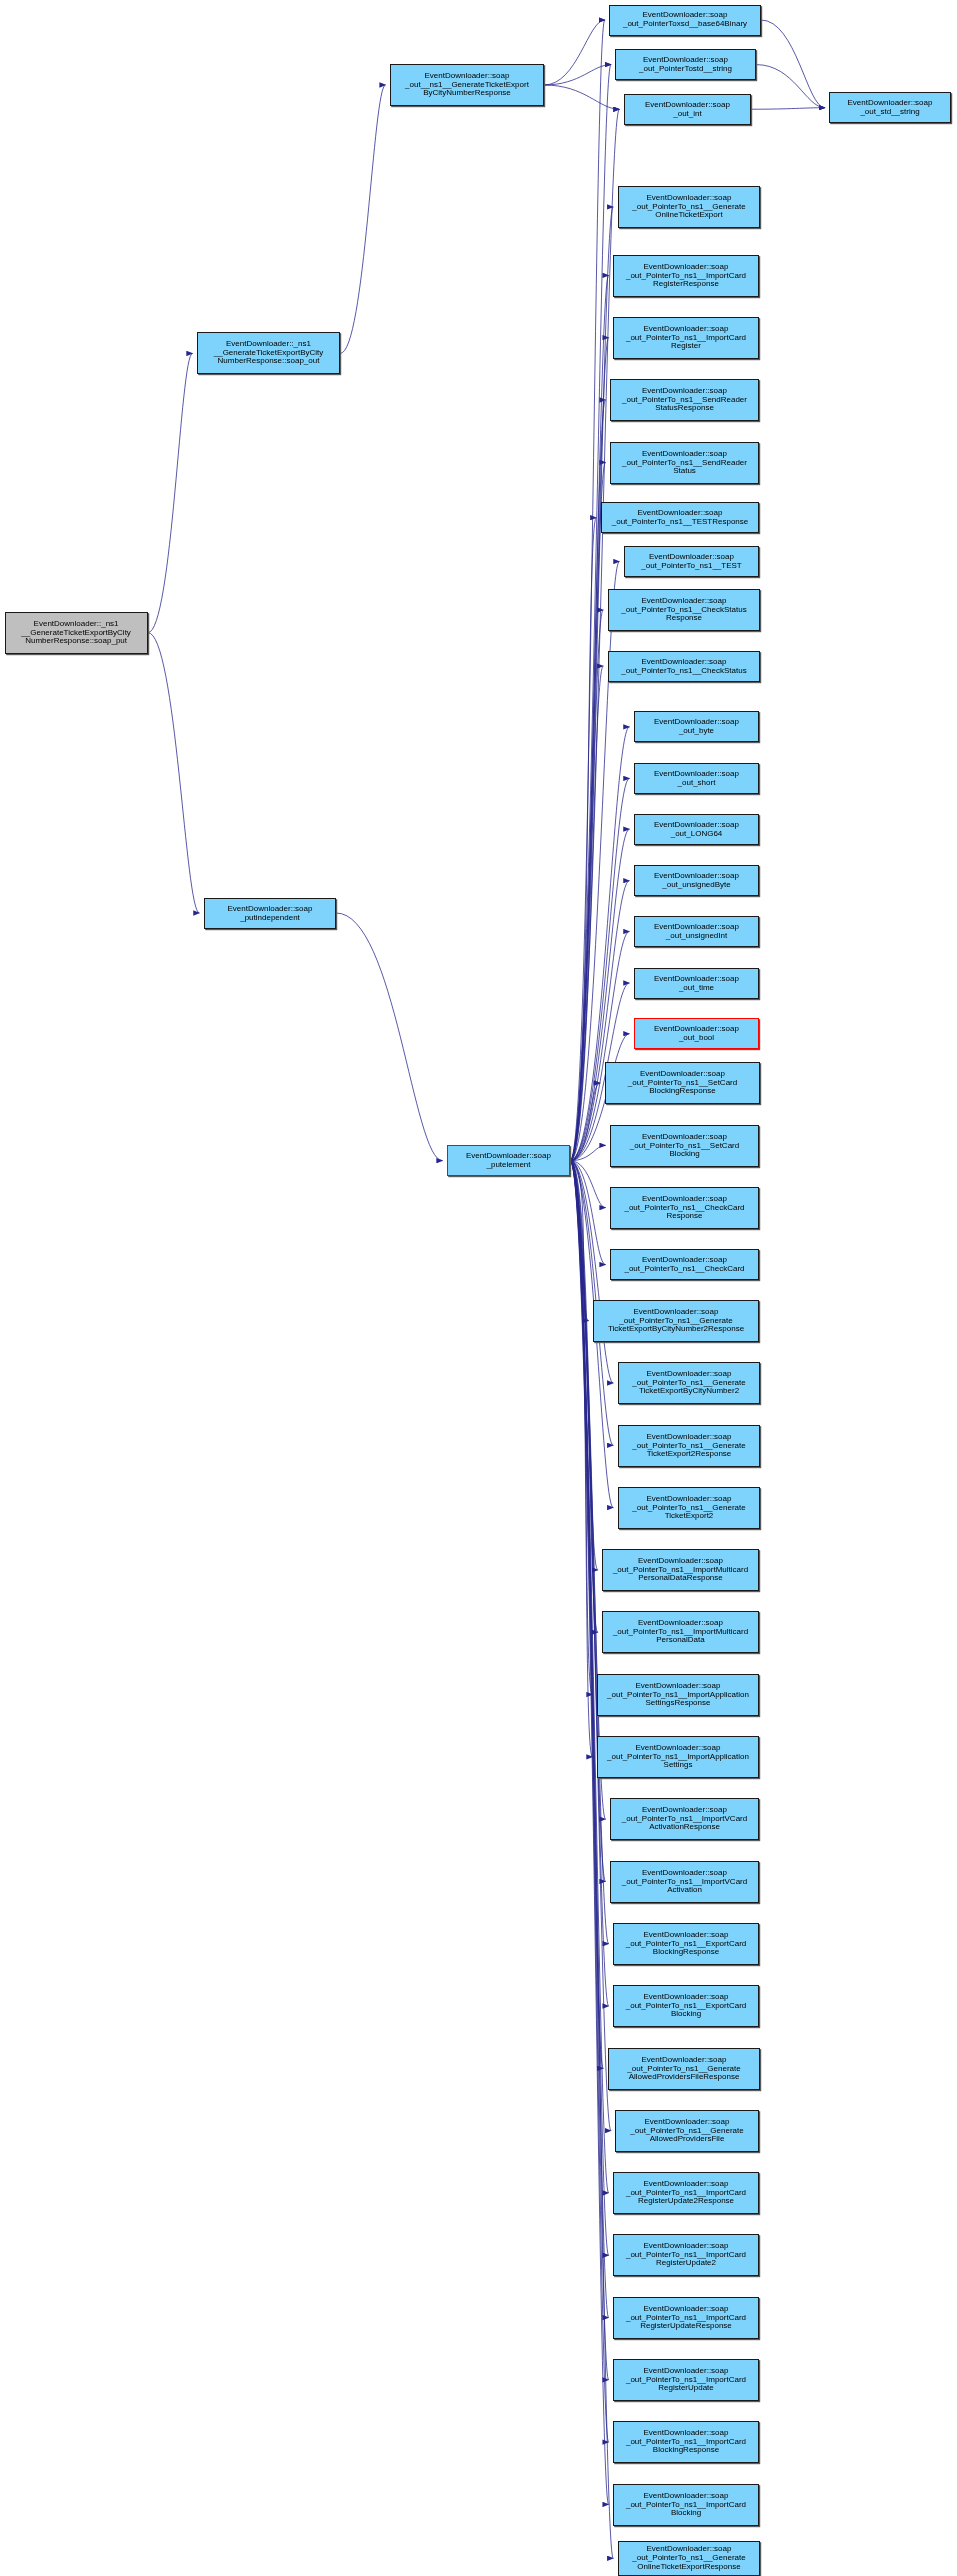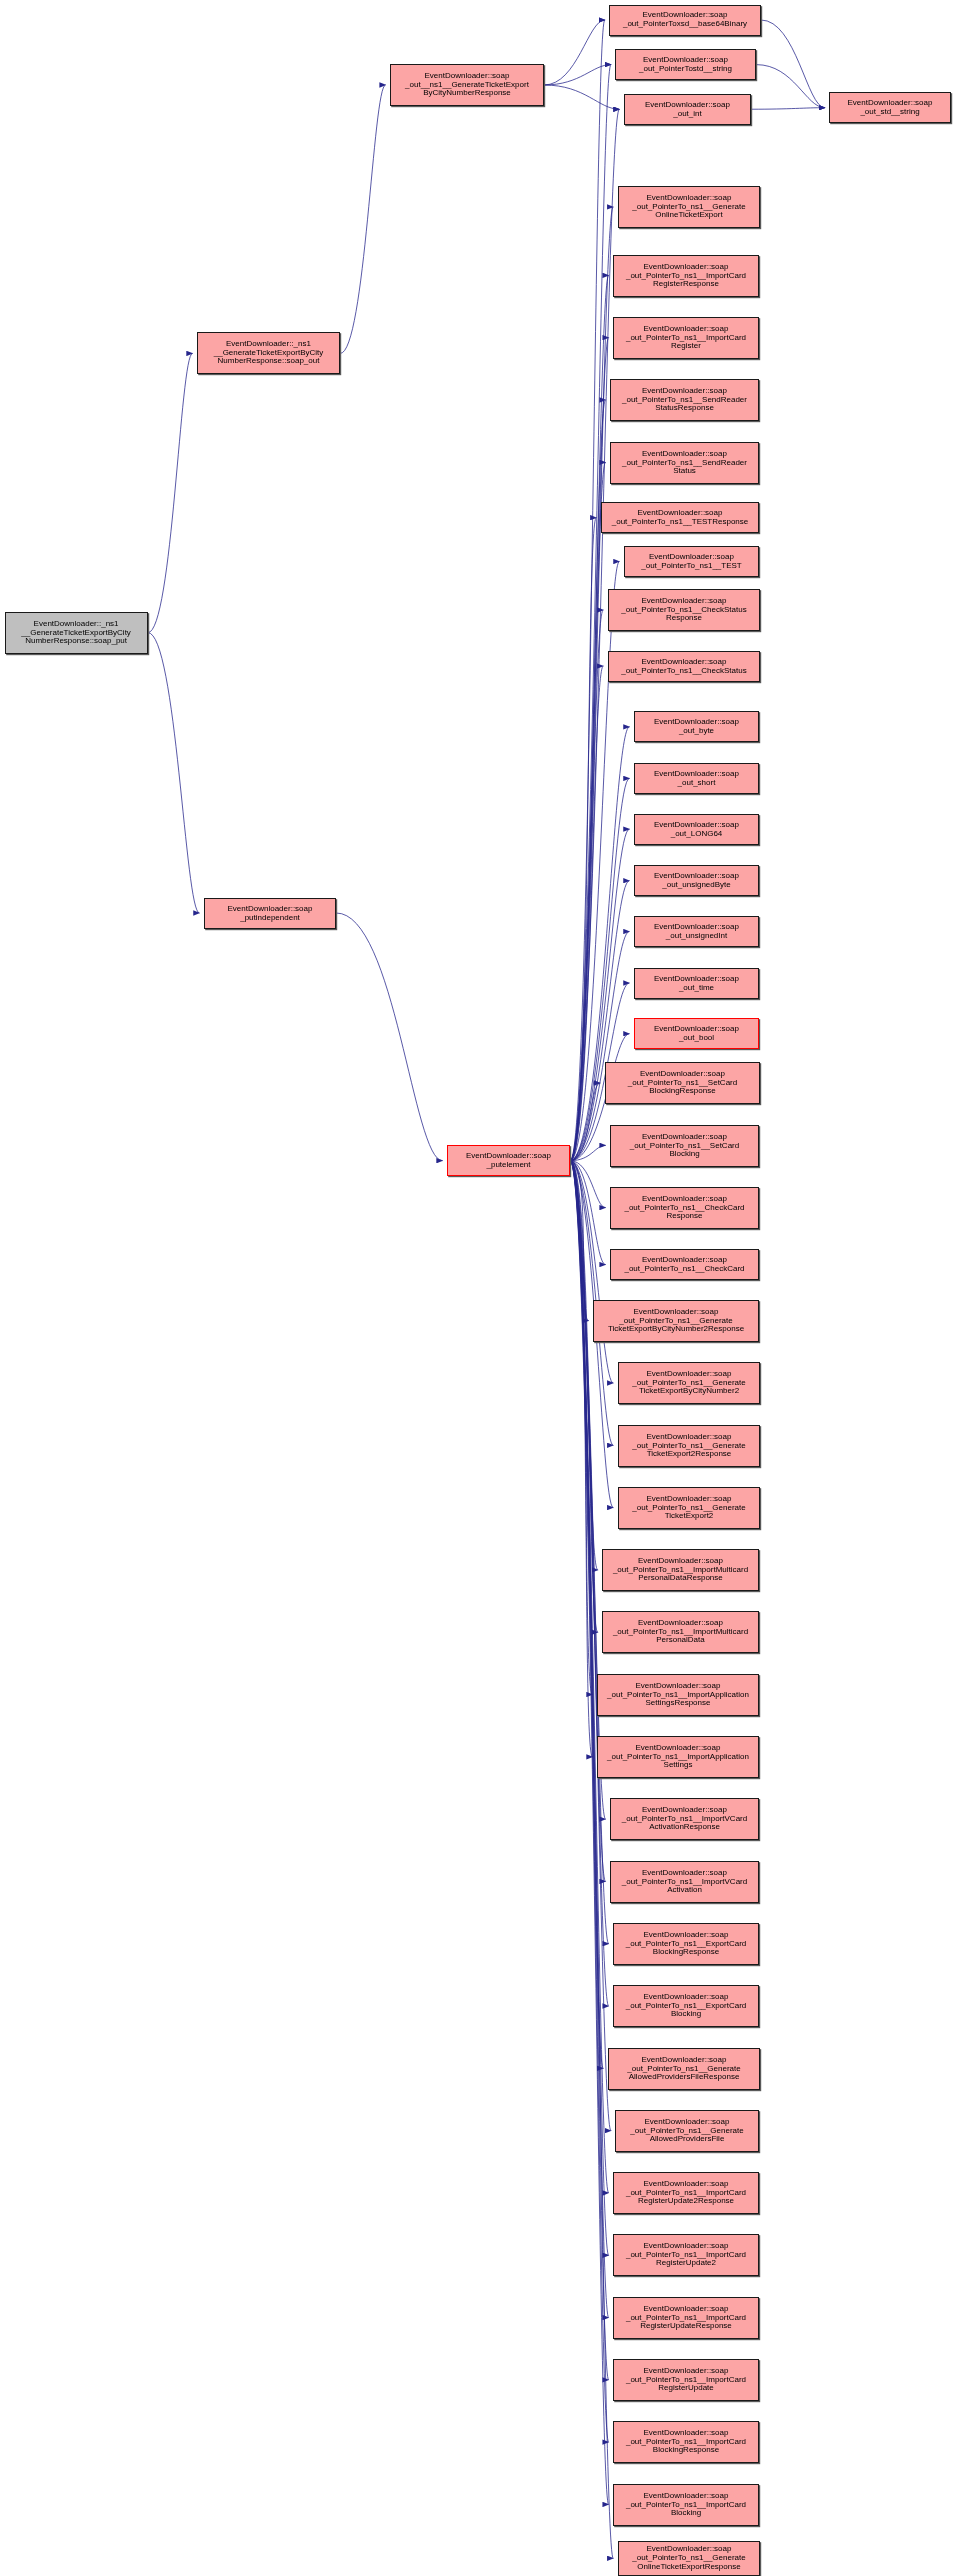--- a/index.html
+++ b/index.html
@@ -1,20 +1,20 @@
 <!DOCTYPE html>
 <html style="font-size:12.3px"><head>
 <meta charset="utf-8">
 <style>
   html,body{margin:0;padding:0;background:#ffffff;}
   body{font-family:"Liberation Sans",sans-serif;}
   #graph{position:relative;width:958px;height:2576px;background:#ffffff;overflow:hidden;}
   svg.edges{position:absolute;left:0;top:0;width:958px;height:2576px;pointer-events:none;}
   .node{position:absolute;box-sizing:border-box;border:0.8px solid #1a1a1a;
-        background:#fca5a5;display:flex;align-items:center;justify-content:center;
+        background:#7dd3fc;display:flex;align-items:center;justify-content:center;
         text-align:center;line-height:1.12;color:#000000;
         font-family:"Liberation Sans",sans-serif;font-size:8px;
         box-shadow:1.2px 1.2px 0 0 #5a5a5a;padding:0.8px 2.3px;}
   .node.root{background:#bfbfbf;}
   .node.hi{border-color:#ff0000;}
   .node span{display:block;width:100%;white-space:pre-line;}
 </style>
 </head>
 <body>
 

